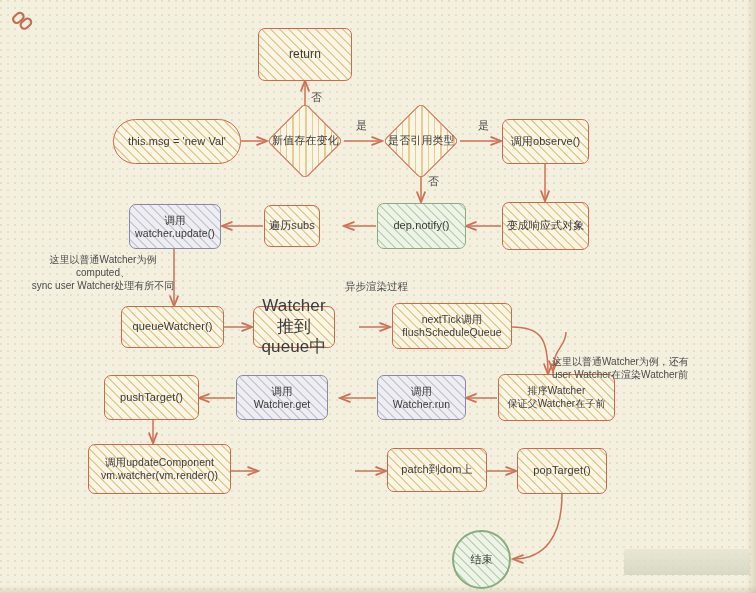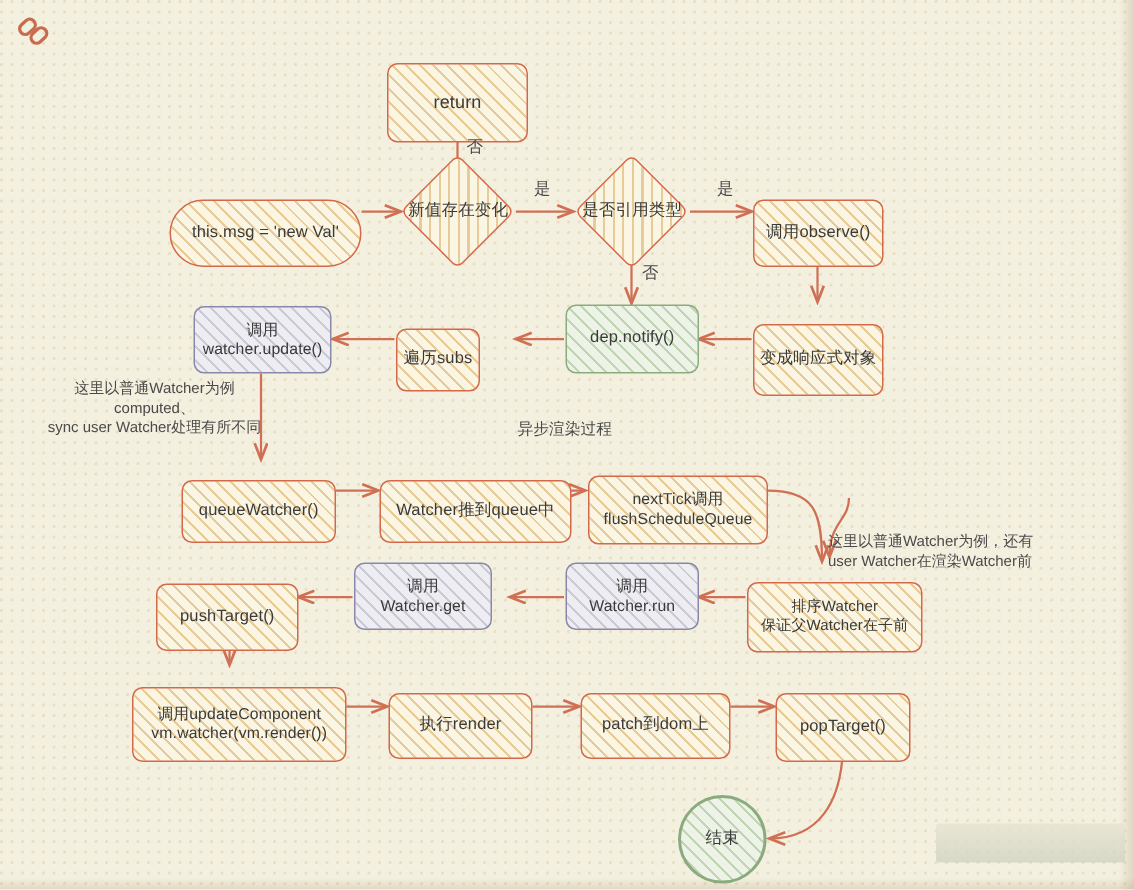--- a/index.html
+++ b/index.html
@@ -67,21 +67,20 @@
     border: 1.6px solid #d4694a;
     border-radius: 7px;
     background-color: #fbf6e4;
     background-image: repeating-linear-gradient(
       45deg,
       rgba(214,168,90,0.00) 0px,
       rgba(214,168,90,0.00) 5px,
       rgba(214,168,90,0.55) 5px,
       rgba(214,168,90,0.55) 6.4px
     );
-    margin-top: 14px;
   }
 
   
   .n-purple {
     border: 1.6px solid #8a87a8;
     border-radius: 7px;
     background-color: #eeeef2;
     background-image: repeating-linear-gradient(
       45deg,
       rgba(150,150,175,0.00) 0px,
@@ -261,40 +260,39 @@
 
   <div class="node n-green" style="left:377px; top:203px; width:89px; height:46px; font-size:11px;">dep.notify()</div>
 
   <div class="node n-orange" style="left:264px; top:205px; width:56px; height:42px; font-size:11px;">遍历subs</div>
 
   <div class="node n-purple" style="left:129px; top:204px; width:92px; height:45px; font-size:10.5px;">调用
 watcher.update()</div>
 
   <div class="node n-orange" style="left:121px; top:306px; width:103px; height:42px; font-size:11px;">queueWatcher()</div>
 
-  <div class="node n-orange" style="left:253px; top:306px; width:128px; height:42px; font-size:11px;">Watcher推到queue中</div>
+  <div class="node n-orange" style="left:253px; top:306px; width:82px; height:42px; font-size:17px;">Watcher推到queue中</div>
 
   <div class="node n-orange" style="left:392px; top:303px; width:120px; height:46px; font-size:10.5px;">nextTick调用
 flushScheduleQueue</div>
 
   <div class="node n-orange" style="left:498px; top:374px; width:117px; height:47px; font-size:10px;">排序Watcher
 保证父Watcher在子前</div>
 
   <div class="node n-purple" style="left:377px; top:375px; width:89px; height:45px; font-size:10.5px;">调用
 Watcher.run</div>
 
   <div class="node n-purple" style="left:236px; top:375px; width:92px; height:45px; font-size:10.5px;">调用
 Watcher.get</div>
 
   <div class="node n-orange" style="left:104px; top:375px; width:95px; height:45px; font-size:11px;">pushTarget()</div>
 
   <div class="node n-orange" style="left:88px; top:444px; width:143px; height:50px; font-size:10.5px;">调用updateComponent
 vm.watcher(vm.render())</div>
 
-  <div class="node n-orange" style="left:259px; top:448px; width:96px; height:44px; font-size:11px;">执行render</div>
 
   <div class="node n-orange" style="left:387px; top:448px; width:100px; height:44px; font-size:11px;">patch到dom上</div>
 
   <div class="node n-orange" style="left:517px; top:448px; width:90px; height:46px; font-size:11px;">popTarget()</div>
 
   <div class="node n-green n-circle" style="left:452px; top:530px; width:59px; height:59px; font-size:11px;">结束</div>
 
   <div class="edge-label" style="left:311px; top:90px; font-size:11px;">否</div>
 
   <div class="edge-label" style="left:356px; top:118px; font-size:11px;">是</div>

